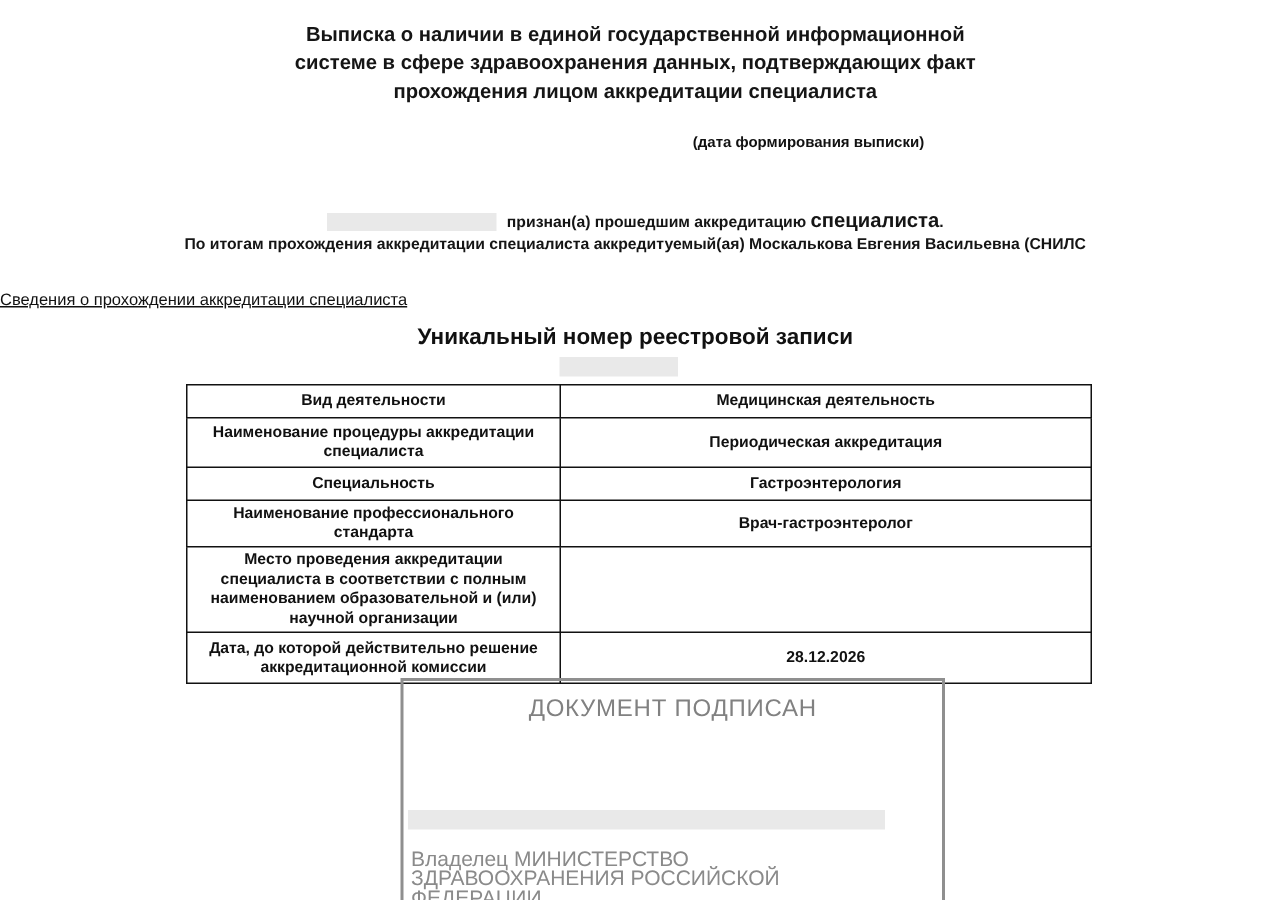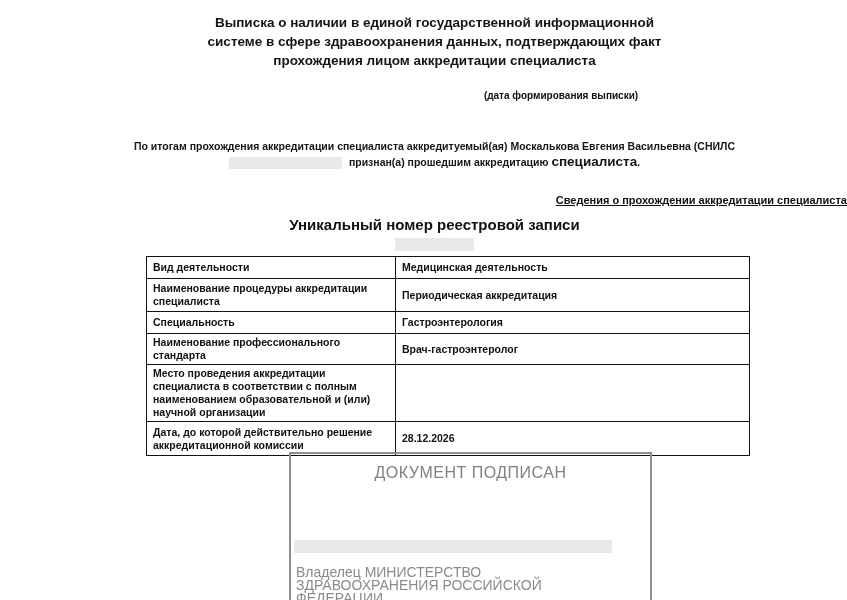--- a/index.html
+++ b/index.html
@@ -4,21 +4,21 @@
 <style>
   html, body { margin: 0; padding: 0; }
   body {
     width: 847px; height: 600px;
     background: #ffffff;
     font-family: "Liberation Sans", sans-serif;
     color: #111111;
     position: relative;
     overflow: hidden;
   }
-  .page { position: absolute; inset: 0; background: #fff; margin-left: 22px; }
+  .page { position: absolute; inset: 0; background: #fff; }
 
   .doc-title {
     position: absolute; top: 13px; left: 0; width: 100%;
     text-align: center;
     font-size: 13.5px; font-weight: 700; line-height: 19px;
     white-space: pre-line;
     color: #151515;
   }
 
   .date-block { position: absolute; left: 448px; top: 88px; width: 182px; }
@@ -35,34 +35,34 @@
   }
   .redaction {
     background: #e9e9e9; display: inline-block;
     vertical-align: middle;
   }
   .snils-redaction { width: 113px; height: 12px; margin-right: 7px; }
   .intro-emphasis { font-size: 13.5px; }
 
   .section-heading {
     position: absolute; top: 194px; left: 0; width: 100%;
-    text-align: right; font-size: 11px; font-weight: 700;
+    text-align: left; font-size: 11px; font-weight: 400;
     text-decoration: underline;
   }
   .registry-heading {
     position: absolute; top: 216px; left: 0; width: 100%;
     text-align: center; font-size: 15px; font-weight: 700;
   }
   .registry-redaction {
     position: absolute; left: 373px; top: 238px; width: 79px; height: 13px;
   }
 
   table.acc-table {
     position: absolute; left: 124px; top: 256px; width: 604px;
-    border-collapse: collapse; table-layout: fixed;
+    border-collapse: collapse; table-layout: fixed; text-align: center;
   }
   table.acc-table td {
     border: 1.5px solid #111111;
     font-size: 10.5px; font-weight: 700; line-height: 13px;
     padding: 2px 6px; vertical-align: middle;
     overflow: hidden;
   }
   table.acc-table td.col-label { width: 236px; }
   tr.r1 { height: 22px; } tr.r2 { height: 33px; } tr.r3 { height: 22px; }
   tr.r4 { height: 22px; } tr.r5 { height: 44px; } tr.r6 { height: 34px; }
@@ -95,22 +95,22 @@
 
   <div class="doc-title">Выписка о наличии в единой государственной информационной
 системе в сфере здравоохранения данных, подтверждающих факт
 прохождения лицом аккредитации специалиста</div>
 
   <div class="date-block">
     <div class="date-caption">(дата формирования выписки)</div>
   </div>
 
   <div class="intro">
+    <div><span class="redaction snils-redaction"></span><span>признан(а) прошедшим аккредитацию </span><span class="intro-emphasis">специалиста</span><span>.</span></div>
     <div>По итогам прохождения аккредитации специалиста аккредитуемый(ая) Москалькова Евгения Васильевна (СНИЛС</div>
-    <div><span class="redaction snils-redaction"></span><span>признан(а) прошедшим аккредитацию </span><span class="intro-emphasis">специалиста</span><span>.</span></div>
   </div>
 
   <div class="section-heading">Сведения о прохождении аккредитации специалиста</div>
 
   <div class="registry-heading">Уникальный номер реестровой записи</div>
   <div class="redaction registry-redaction"></div>
 
   <table class="acc-table">
     <tbody>
       <tr class="r1">

